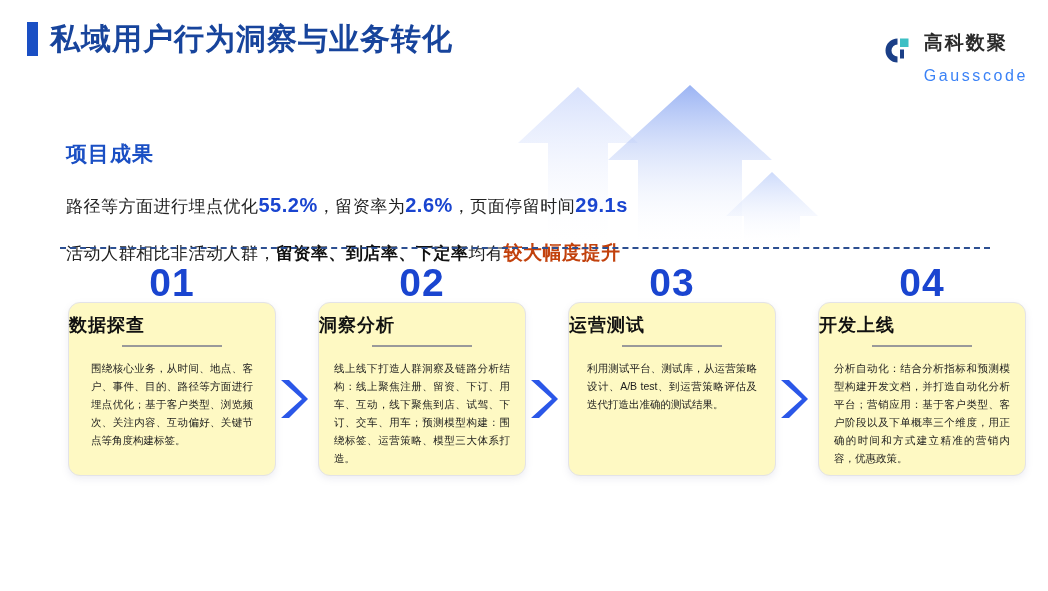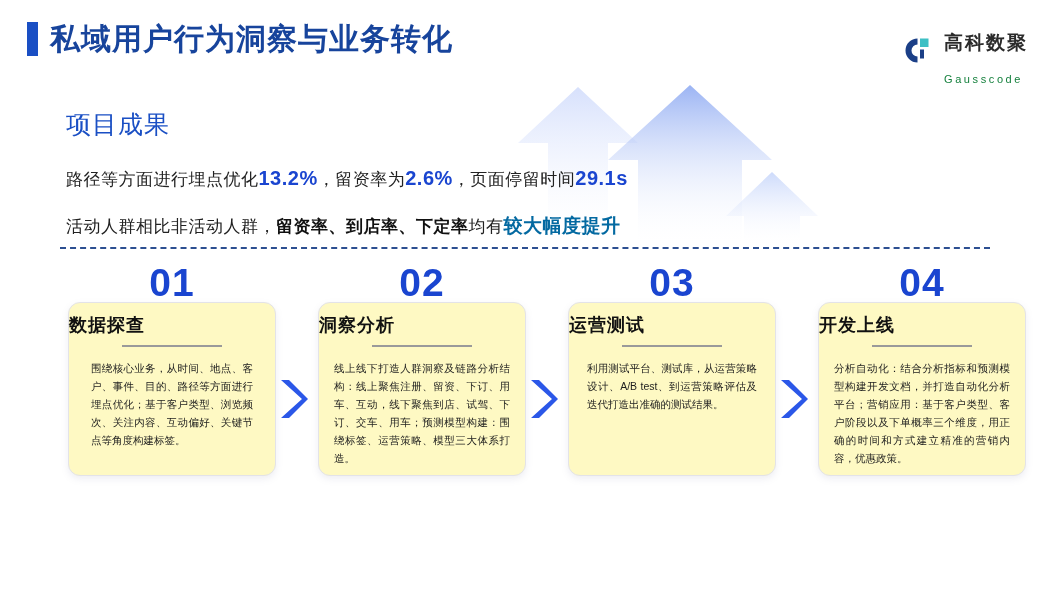--- a/index.html
+++ b/index.html
@@ -15,34 +15,34 @@
   
   .header{position:absolute;left:0;top:0;width:1048px;height:78px;}
   .title-bar{position:absolute;left:27px;top:22px;width:11px;height:34px;background:#1a4fc4;}
   .page-title{position:absolute;left:50px;top:19px;font-size:30px;font-weight:bold;
     color:#17449c;letter-spacing:1px;white-space:nowrap;}
 
   .logo{position:absolute;right:20px;top:17px;display:flex;align-items:center;gap:9px;}
   .logo-mark{width:34px;height:34px;position:relative;flex:0 0 auto;}
   .logo-text{display:flex;flex-direction:column;justify-content:center;line-height:1;}
   .logo-cn{font-size:19px;font-weight:bold;color:#2b2b2b;letter-spacing:2px;margin-top:16px;}
-  .logo-en{font-size:11px;color:#15803d;letter-spacing:2.6px;margin-top:22px;}
+  .logo-en{font-size:16px;color:#3b82f6;letter-spacing:2.6px;margin-top:16px;}
 
   
   .arrows{position:absolute;left:0;top:0;width:1048px;height:270px;pointer-events:none;}
 
   
   .results{position:absolute;left:66px;top:108px;width:720px;}
-  .results-heading{font-size:25px;font-weight:normal;color:#1a4fc4;letter-spacing:1px;}
+  .results-heading{font-size:21px;font-weight:bold;color:#1a4fc4;letter-spacing:1px;margin-top:32px;}
   .results-line{font-size:17px;color:#222;letter-spacing:.5px;white-space:nowrap;}
   .results-line.l1{margin-top:26px;}
   .results-line.l2{margin-top:22px;}
   .hl{color:#1a45d0;font-weight:bold;font-size:20px;}
   .bk{color:#111;font-weight:bold;}
-  .hl2{color:#0369a1;font-weight:bold;font-size:19px;}
+  .hl2{color:#c2410c;font-weight:bold;font-size:19px;}
 
   
   .divider{position:absolute;left:60px;top:247px;width:930px;height:0;
     border-top:2px dashed #2c4f91;}
 
   
   .steps{position:absolute;left:0;top:270px;width:1048px;height:250px;}
   .step{position:absolute;top:32px;width:206px;height:172px;
     background:#fef9c3;border:1px solid #e3e3e8;border-radius:12px;
     box-shadow:0 3px 7px rgba(120,120,160,.13);}
@@ -106,21 +106,21 @@
         <div class="logo-cn">高科数聚</div>
         <div class="logo-en">Gausscode</div>
       </div>
     </div>
   </div>
 
   <div class="results">
     <div class="results-heading">项目成果</div>
 
     <div class="results-line l1">
-      <span>路径等方面进行埋点优化</span><span class="hl">13.2%</span><span>，留资率为</span><span class="hl">2.6%</span><span>，页面停留时间</span><span class="hl">29.1s</span>
+      <span>路径等方面进行埋点优化</span><span class="hl">55.2%</span><span>，留资率为</span><span class="hl">2.6%</span><span>，页面停留时间</span><span class="hl">29.1s</span>
     </div>
 
     <div class="results-line l2">
       <span>活动人群相比非活动人群，</span><span class="bk">留资率、到店率、下定率</span><span>均有</span><span class="hl2">较大幅度提升</span>
     </div>
   </div>
 
   <div class="divider"></div>
 
   <div class="steps">

